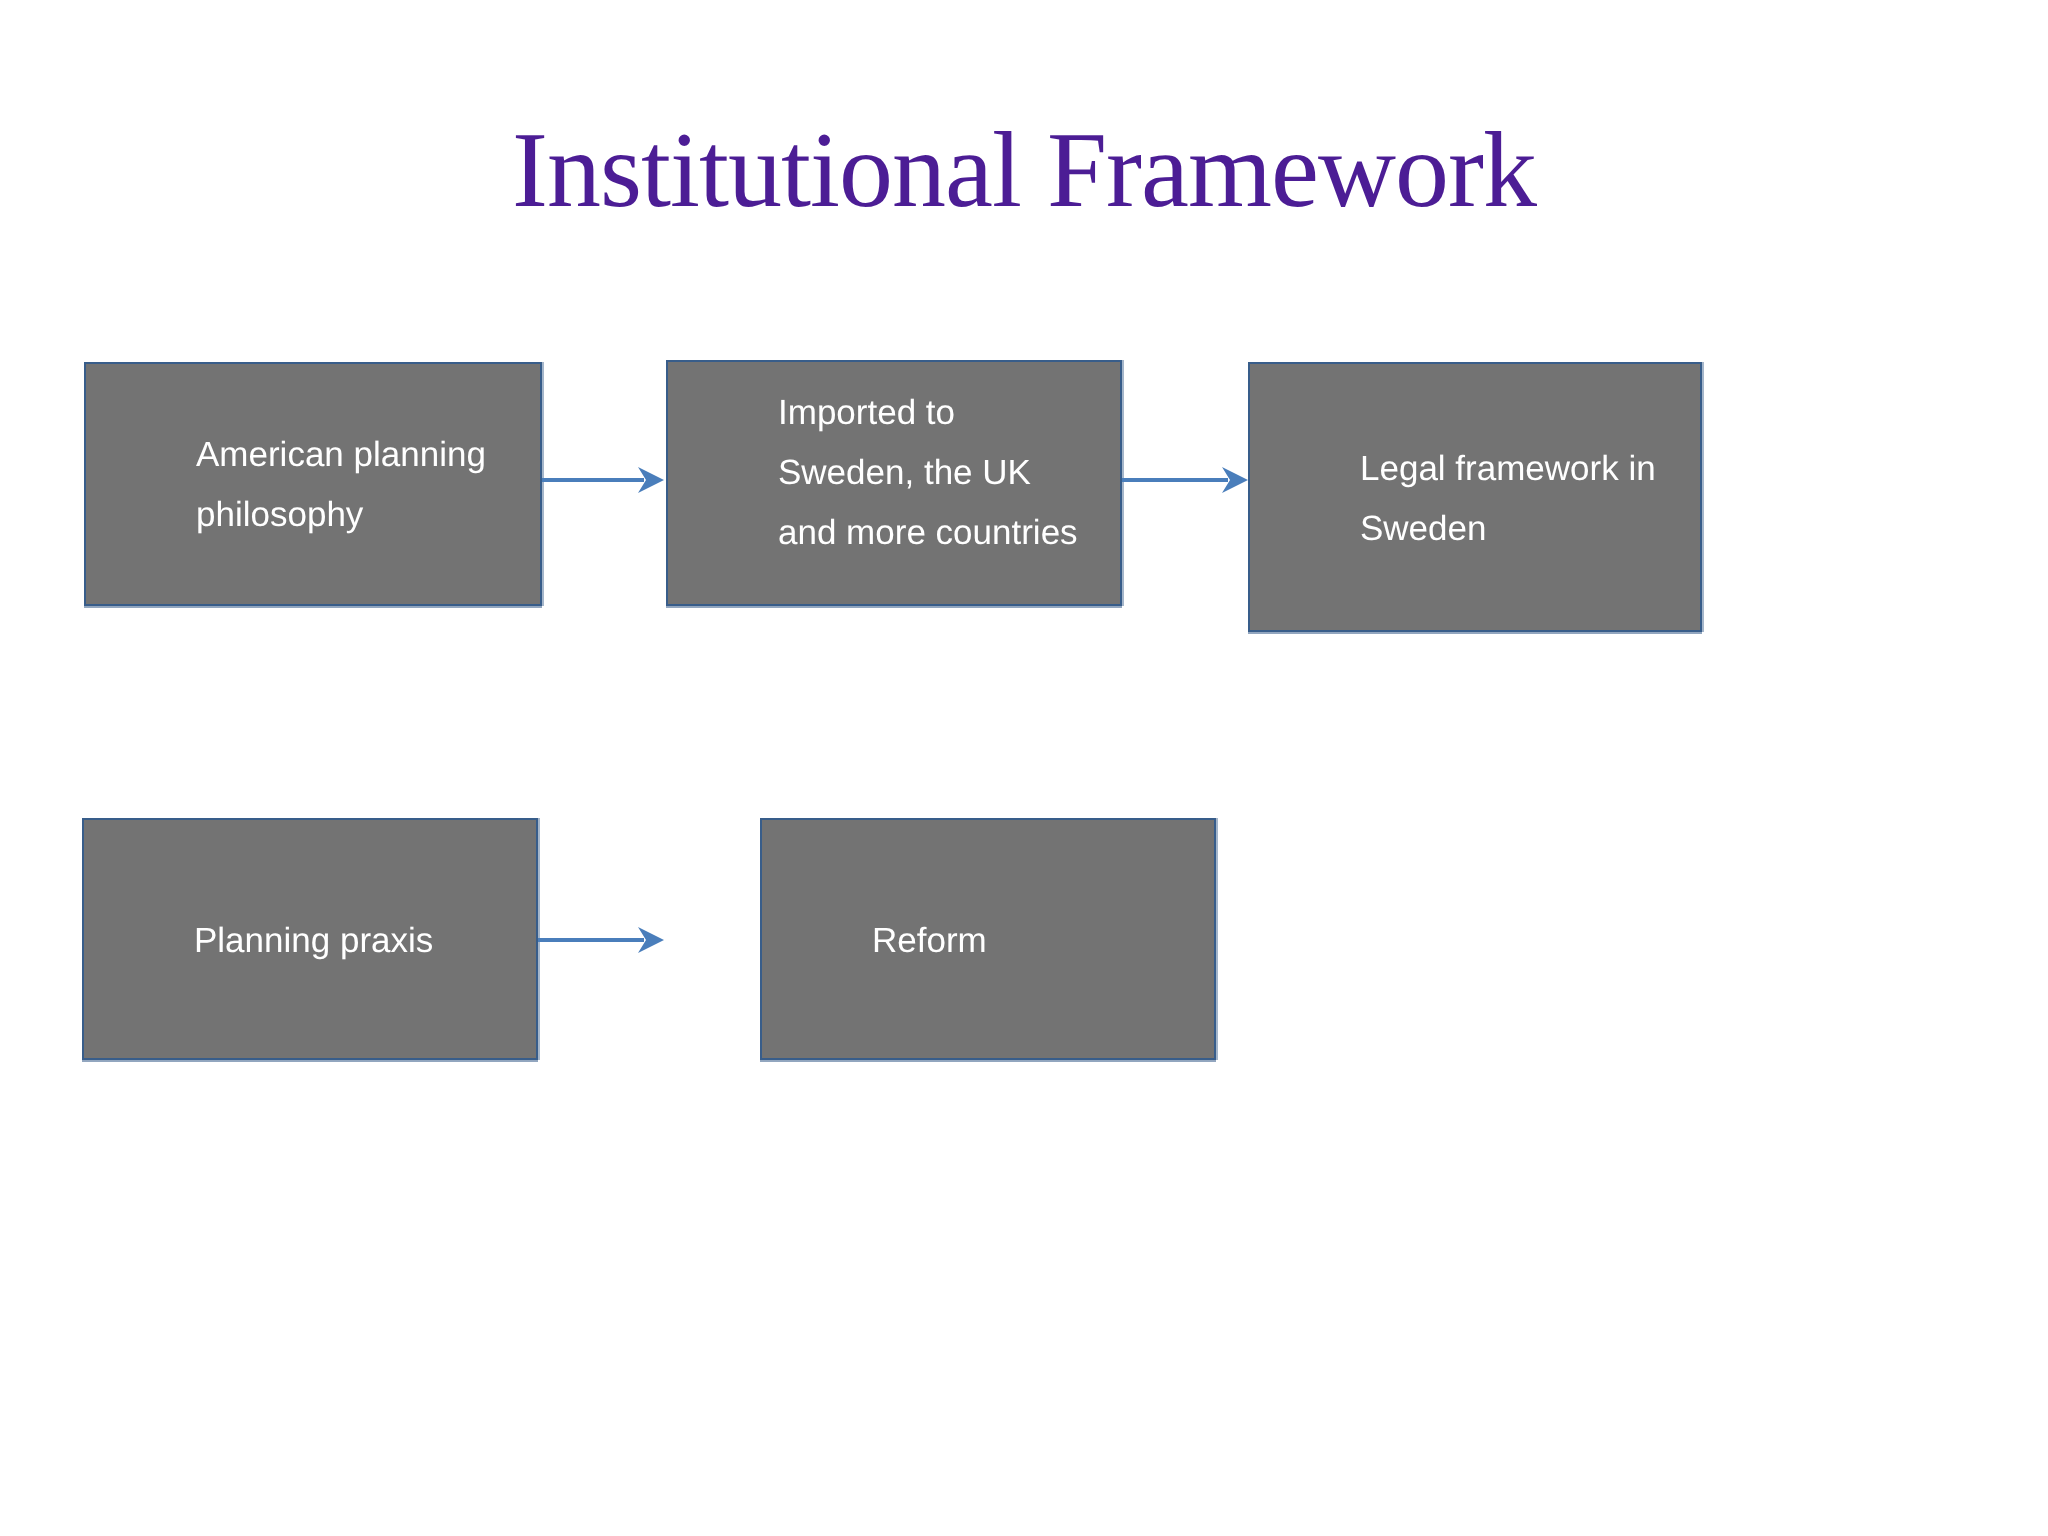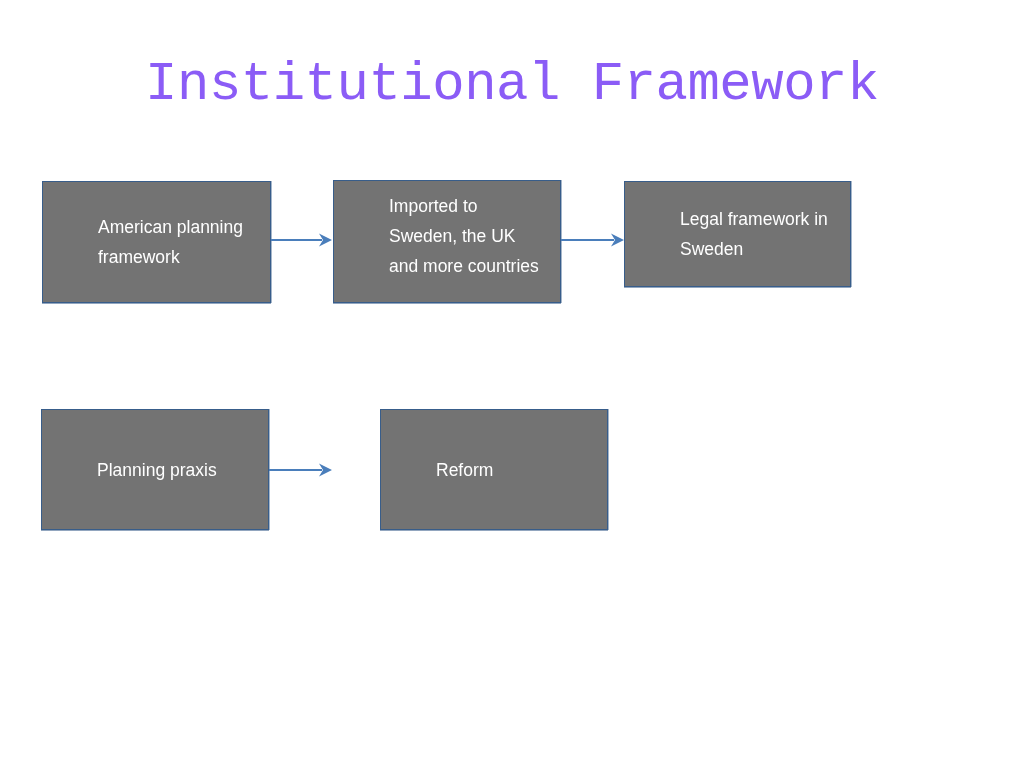--- a/index.html
+++ b/index.html
@@ -20,25 +20,25 @@
     background: #ffffff;
   }
 
   
   #slide-title {
     position: absolute;
     left: 0;
     top: 58px;
     width: 1024px;
     text-align: center;
-    font-family: Liberation Mono, monospace;
+    font-family: Liberation Serif, serif;
     font-size: 54px;
     font-weight: 400;
     letter-spacing: -0.5px;
-    color: #8b5cf6;
+    color: #4c1d95;
     line-height: 1.0;
     white-space: nowrap;
   }
 
   
   .pbox {
     position: absolute;
     box-sizing: border-box;
     background: #737373;
     border: 1px solid #385d8a;
@@ -70,21 +70,21 @@
   .connector svg { display: block; overflow: visible; }
 </style>
 </head>
 <body>
 
 <div id="slide">
 
   <div id="slide-title">Institutional Framework</div>
 
   <div class="pbox v-center" style="left:42px; top:181px; width:229px; height:122px;">
-    <div class="ptext">American planning framework</div>
+    <div class="ptext">American planning philosophy</div>
   </div>
 
   <div class="connector" style="left:271px; top:228px; width:62px; height:24px;">
     <svg width="62" height="24" viewBox="0 0 62 24" aria-hidden="true">
       <line x1="0" y1="12" x2="51" y2="12" stroke="#4A7EBB" stroke-width="2"></line>
       <path d="M 48 5.5 L 61 12 L 48 18.5 L 52 12 Z" fill="#4A7EBB"></path>
     </svg>
   </div>
 
   <div class="pbox v-top" style="left:333px; top:180px; width:228px; height:123px;">
@@ -93,21 +93,21 @@
 and more countries</div>
   </div>
 
   <div class="connector" style="left:561px; top:228px; width:64px; height:24px;">
     <svg width="64" height="24" viewBox="0 0 64 24" aria-hidden="true">
       <line x1="0" y1="12" x2="53" y2="12" stroke="#4A7EBB" stroke-width="2"></line>
       <path d="M 50 5.5 L 63 12 L 50 18.5 L 54 12 Z" fill="#4A7EBB"></path>
     </svg>
   </div>
 
-  <div class="pbox v-center" style="left:624px; top:181px; width:227px; height:106px;">
+  <div class="pbox v-center" style="left:624px; top:181px; width:227px; height:135px;">
     <div class="ptext">Legal framework in Sweden</div>
   </div>
 
   <div class="pbox v-center" style="left:41px; top:409px; width:228px; height:121px;justify-content:center;">
     <div class="ptext">Planning praxis</div>
   </div>
 
   <div class="connector" style="left:269px; top:458px; width:64px; height:24px;">
     <svg width="64" height="24" viewBox="0 0 64 24" aria-hidden="true">
       <line x1="0" y1="12" x2="53" y2="12" stroke="#4A7EBB" stroke-width="2"></line>

